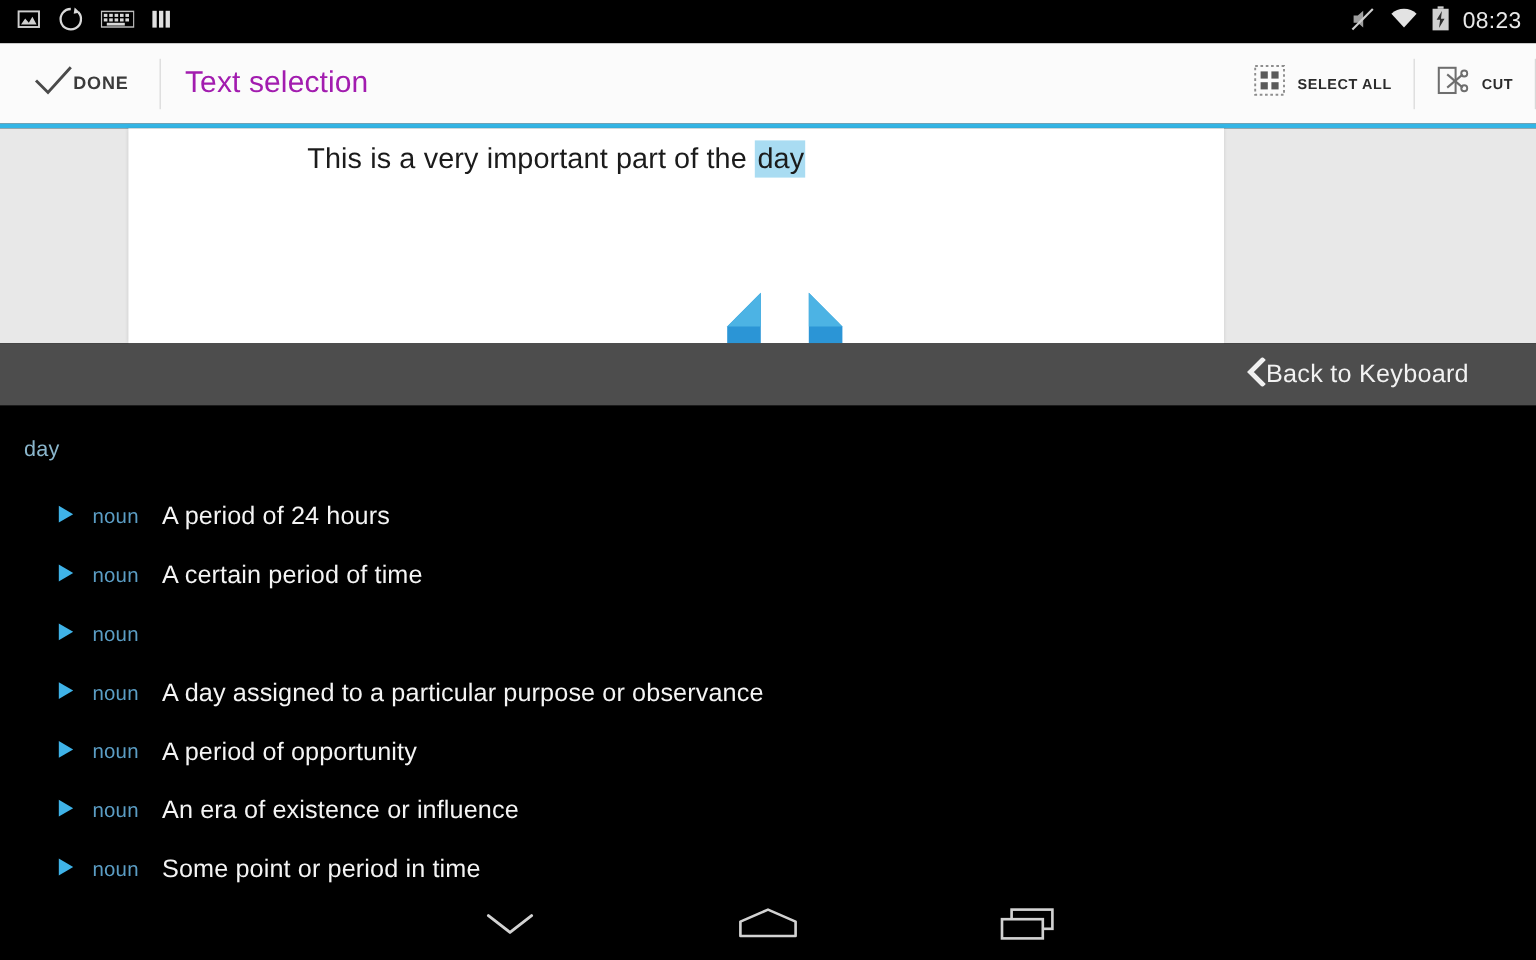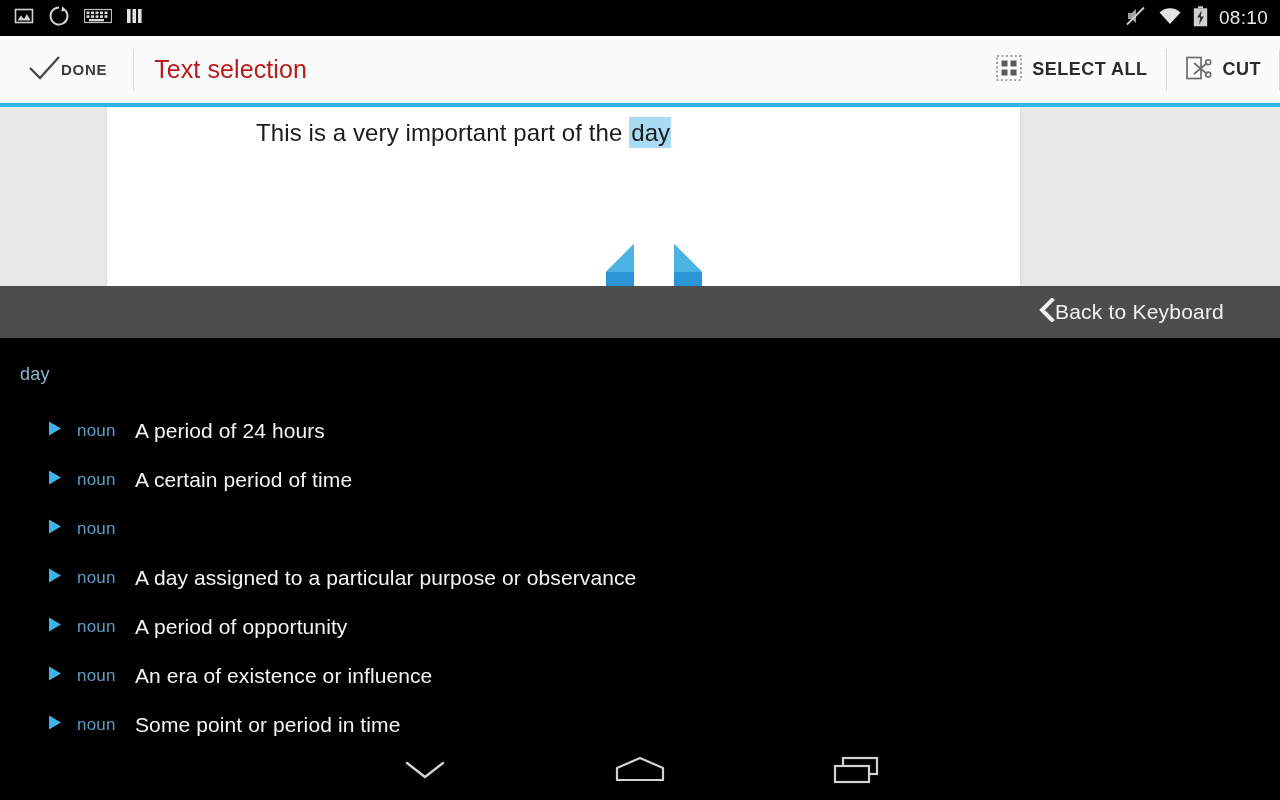--- a/index.html
+++ b/index.html
@@ -38,32 +38,32 @@
   }
   .done-group {
     display:flex; align-items:center; 
     height:67px; padding-left:28px; padding-right:26px;
   }
   .done-label {
     font-size:15px; font-weight:bold; color:#3b3b3b; letter-spacing:.7px;
   }
   .ab-divider { width:1px; height:42px; background:#d8d8d8; }
   .ab-title {
-    font-size:25px; color:#b91c1c; padding-left:20px; letter-spacing:.1px;
+    font-size:25px; color:#a21caf; padding-left:20px; letter-spacing:.1px;
   }
   .ab-actions {
     position:absolute; right:0; top:0; height:67px;
     display:flex; align-items:center;
   }
   .ab-action {
     display:flex; align-items:center; gap:10px;
     height:67px; padding:0 18px;
   }
   .ab-action .lbl {
-    font-size:18px; font-weight:bold; color:#2b2b2b; letter-spacing:.5px;
+    font-size:12px; font-weight:bold; color:#2b2b2b; letter-spacing:.5px;
   }
 
   
   .docarea {
     position:absolute; top:107px; left:0; width:1280px; height:179px;
     background:#e8e8e8;
   }
   .docpage {
     position:absolute; top:0; left:107px; width:913px; height:179px;
     background:#fff;
@@ -177,21 +177,21 @@
           <path d="M12 17 L1.5 5.5 A15 15 0 0 1 22.5 5.5 Z" fill="#e3e3e3"></path>
         </svg>
       </span>
       <span class="sicon">
         <svg width="15" height="21" viewBox="0 0 15 21">
           <rect x="5" y="0.3" width="5" height="2" fill="#d0d0d0"></rect>
           <rect x="0.8" y="2.3" width="13.4" height="18" fill="#d0d0d0"></rect>
           <path d="M8.6 4.2 L4.2 11.4 L7.1 11.4 L6.2 18.4 L10.8 10.6 L7.8 10.6 Z" fill="#2e2e2e"></path>
         </svg>
       </span>
-      <span class="status-time">08:10</span>
+      <span class="status-time">08:23</span>
     </div>
   </div>
 
   <div class="actionbar">
     <div class="done-group">
       <span>
         <svg width="33" height="26" viewBox="0 0 33 26">
           <polyline points="2,13 12,23 31,2" fill="none" stroke="#4a4a4a" stroke-width="2.4"></polyline>
         </svg>
       </span>

